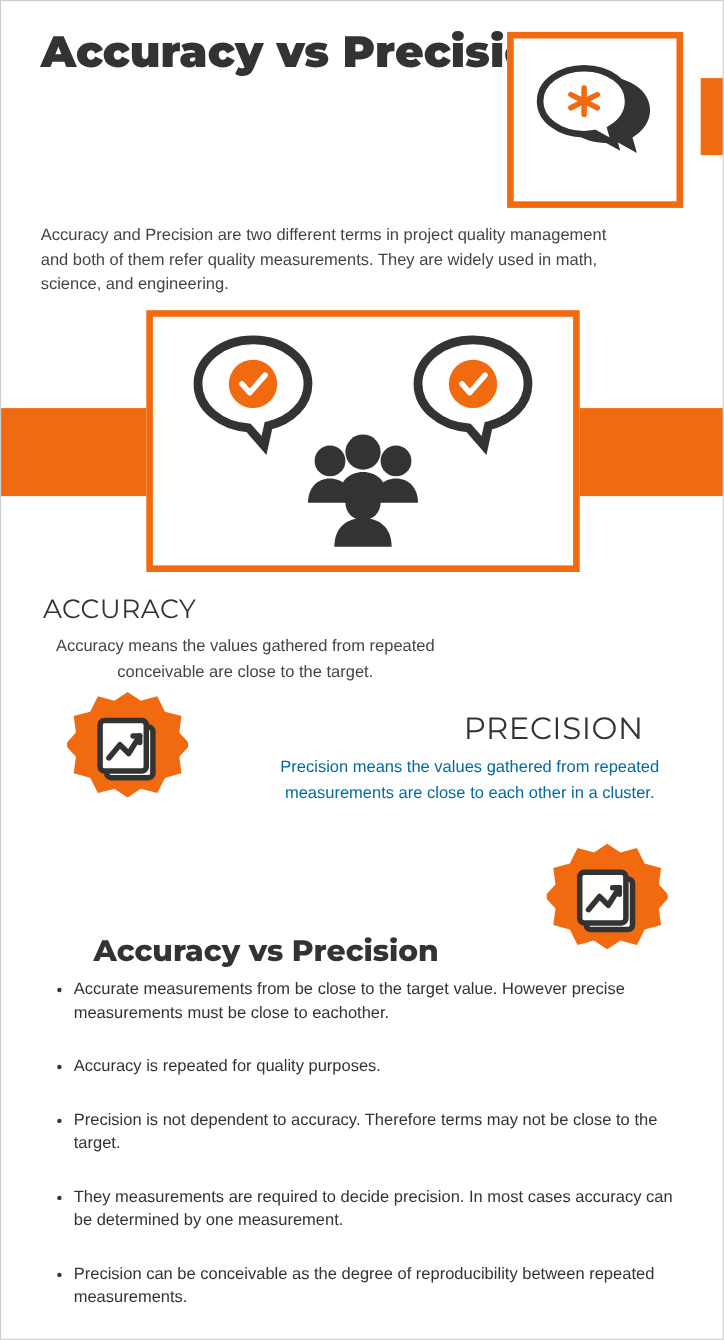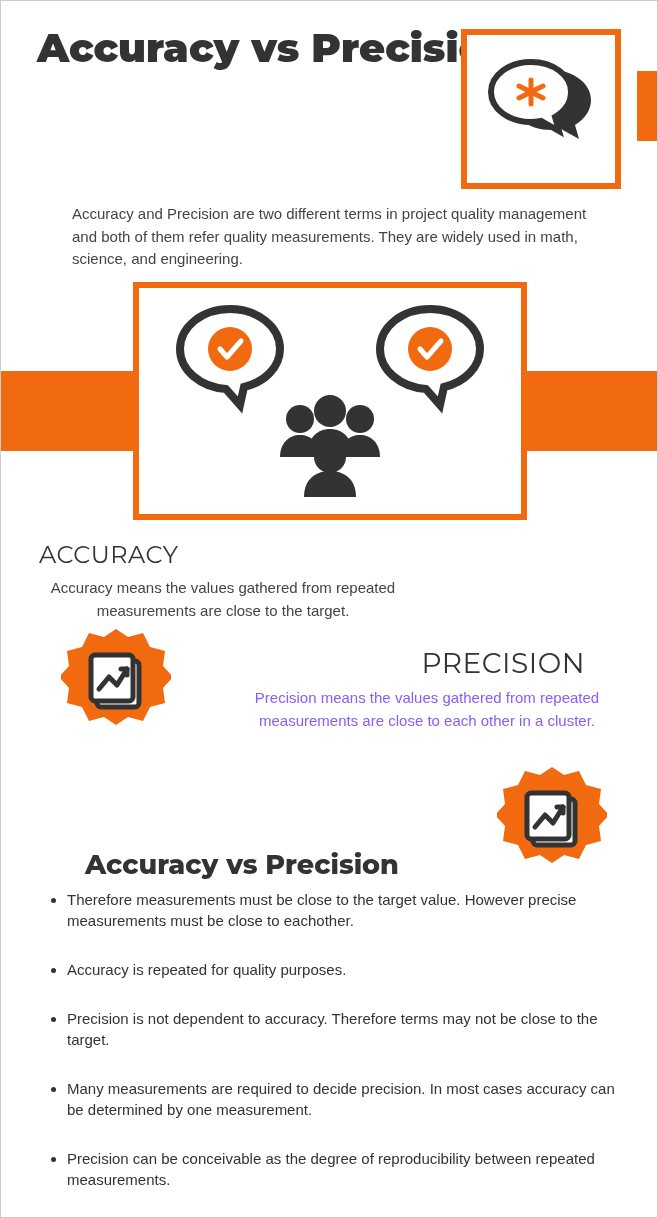--- a/index.html
+++ b/index.html
@@ -44,21 +44,20 @@
     z-index: 1;
   }
   .intro {
     position: absolute;
     top: 202px;
     left: 36px;
     width: 520px;
     font-size: 15px;
     line-height: 1.5;
     color: #444;
-    margin-left: 35px;
   }
   .orange-stripe {
     position: absolute;
     left: 0; right: 0;
     top: 370px;
     height: 80px;
     background: #f16a0f;
     z-index: 1;
   }
   .mid-box {
@@ -83,21 +82,21 @@
   }
   .acc-text {
     position: absolute; top: 576px; left: 22px; width: 400px;
     font-size: 15px; text-align: center; line-height:1.5; color:#444;
   }
   .prec-h {
     position: absolute; top: 645px; right: 72px; font-size: 28px;
   }
   .prec-text {
     position: absolute; top: 686px; right: 30px; width: 400px;
-    font-size: 15px; text-align: center; line-height:1.5; color:#8b5cf6;
+    font-size: 15px; text-align: center; line-height:1.5; color:#0369a1;
   }
   .badge {
     width: 110px; height:110px; position:absolute;
   }
   .badge-left { top: 626px; left: 60px; }
   .badge-right { top: 764px; right: 50px; }
   .compare-h {
     position: absolute; top: 847px; left: 84px;
     font-family: Montserrat, Arial, sans-serif;
     font-size: 27px; font-weight: 800; color:#333;
@@ -159,21 +158,21 @@
         <path d="M148 154c0-16 10-24 22-24s22 8 22 24z"></path>
 
         <circle cx="170" cy="158" r="16"></circle>
         <path d="M144 198c0-18 12-26 26-26s26 8 26 26z"></path>
       </g>
     </svg>
   </span>
 </div>
 
 <h2 class="section-h acc-h">ACCURACY</h2>
-<p class="acc-text">Accuracy means the values gathered from repeated measurements are close to the target.</p>
+<p class="acc-text">Accuracy means the values gathered from repeated conceivable are close to the target.</p>
 
 <h2 class="section-h prec-h">PRECISION</h2>
 <p class="prec-text">Precision means the values gathered from repeated measurements are close to each other in a cluster.</p>
 
 <div class="badge badge-left">
   <svg width="110" height="110" viewBox="0 0 110 110">
     <polygon fill="#f16a0f" points="55,2 67,10 82,6 89,20 104,24 102,39 112,50 102,61 104,76 89,80 82,94 67,90 55,98 43,90 28,94 21,80 6,76 8,61 -2,50 8,39 6,24 21,20 28,6 43,10"></polygon>
     <g transform="translate(30,28)">
       <rect x="6" y="6" width="42" height="46" rx="4" fill="#fff" stroke="#333" stroke-width="5"></rect>
       <rect x="0" y="0" width="42" height="46" rx="4" fill="#fff" stroke="#333" stroke-width="5"></rect>
@@ -189,18 +188,18 @@
       <rect x="6" y="6" width="42" height="46" rx="4" fill="#fff" stroke="#333" stroke-width="5"></rect>
       <rect x="0" y="0" width="42" height="46" rx="4" fill="#fff" stroke="#333" stroke-width="5"></rect>
       <path d="M8 34 L18 22 L26 30 L36 14" fill="none" stroke="#333" stroke-width="5" stroke-linecap="round" stroke-linejoin="round"></path>
       <path d="M30 14 L36 14 L36 20" fill="none" stroke="#333" stroke-width="5" stroke-linecap="round" stroke-linejoin="round"></path>
     </g>
   </svg>
 </div>
 
 <h2 class="compare-h">Accuracy vs Precision</h2>
 <ul class="bullets">
-  <li>Therefore measurements must be close to the target value. However precise measurements  must be close to eachother.</li>
+  <li>Accurate measurements from be close to the target value. However precise measurements  must be close to eachother.</li>
   <li>Accuracy is repeated for quality purposes.</li>
   <li>Precision is not dependent to accuracy. Therefore terms may not be close to the target.</li>
-  <li>Many measurements are required to decide precision. In most cases accuracy can be determined by one measurement.</li>
+  <li>They measurements are required to decide precision. In most cases accuracy can be determined by one measurement.</li>
   <li>Precision can be conceivable as the degree of reproducibility between repeated measurements.</li>
 </ul>
 
 </body></html>

